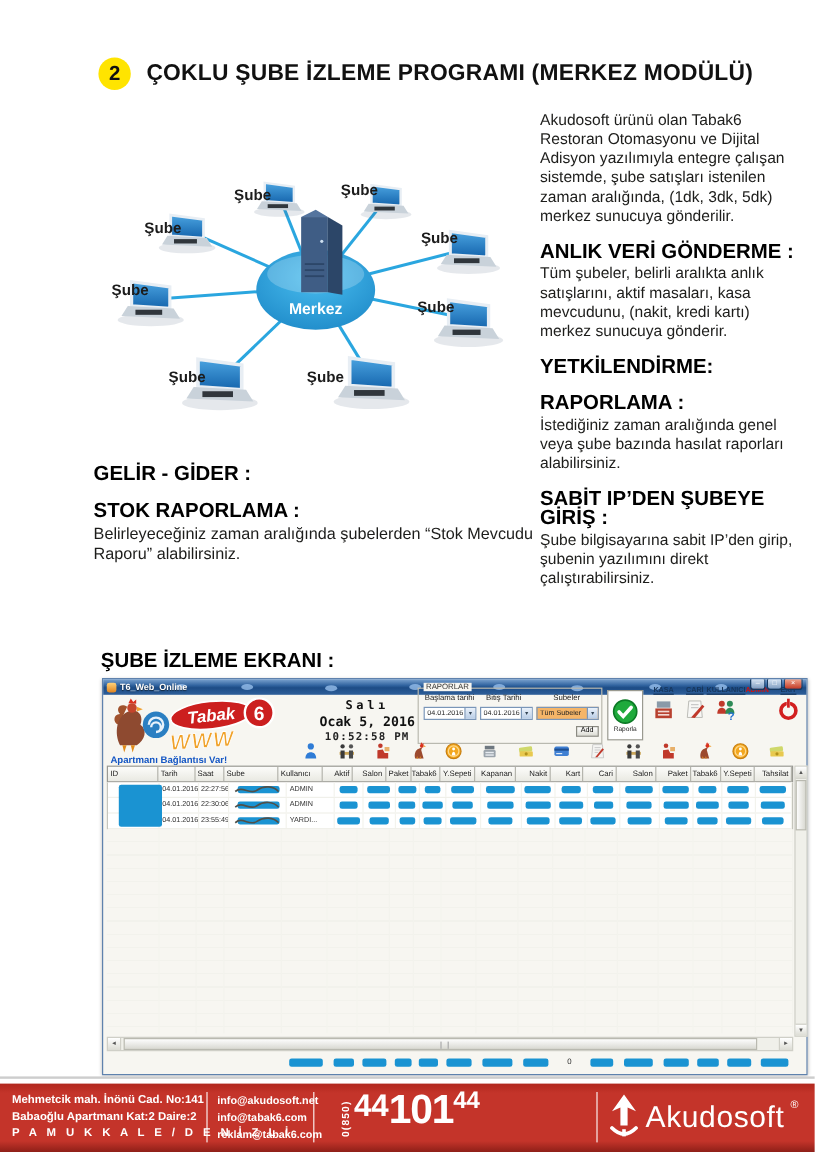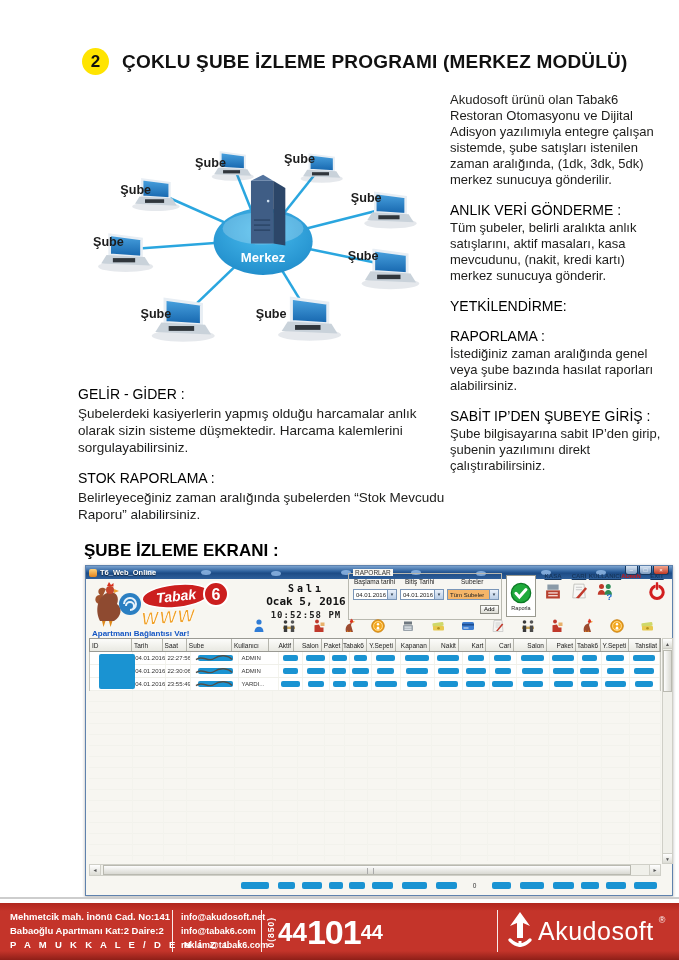--- a/index.html
+++ b/index.html
@@ -11,21 +11,21 @@
 #badge{width:27px;height:27px;border-radius:50%;background:#ffe400;color:#101010;font-weight:bold;font-size:17px;display:flex;align-items:center;justify-content:center}
 #doc-title{font-size:19px;font-weight:bold;color:#111;letter-spacing:.2px;white-space:nowrap}
 
 
 #diagram{position:absolute;left:72px;top:100px}
 .nlabel{font-size:12.5px;font-weight:600;fill:#1c1c1c;text-anchor:middle}
 #merkez-label{font-size:13px;font-weight:bold;fill:#fff;text-anchor:middle}
 
 
 .rcol{position:absolute;left:450px;top:92px;width:212px;font-size:13px;line-height:16px;color:#1d1d1b}
-.rcol h3,.lcol h3{font-size:14px;font-weight:normal;color:#000;margin:14px 0 2px}
+.rcol h3,.lcol h3{font-size:17px;font-weight:bold;color:#000;margin:14px 0 2px}
 .rcol h3:first-child{margin-top:0}
 .lcol{position:absolute;left:78px;top:386px;width:368px;font-size:13.5px;line-height:17px}
 #ekran-heading{position:absolute;left:84px;top:541px;font-size:17px;font-weight:bold;color:#000}
 
 
 #appwin{position:absolute;left:85px;top:565px;width:588px;height:331px;border:1px solid #5f82ad;background:#f7f6f1;box-shadow:0 1px 3px rgba(0,0,0,.3)}
 #titlebar{position:relative;height:13px;background:linear-gradient(#7aa2cf,#30639f 40%,#1d4c86 55%,#2e5f9a);display:flex;align-items:center;padding:0 3px}
 #titlebar .dots{position:absolute;left:60px;top:4px;width:10px;height:5px;border-radius:50%;background:rgba(150,190,235,.8);
  box-shadow:55px 0 rgba(150,190,235,.8),125px 1px rgba(150,190,235,.8),195px 0 rgba(150,190,235,.8),265px 0 rgba(150,190,235,.8),330px 1px rgba(150,190,235,.8),395px 0 rgba(150,190,235,.8),450px 0 rgba(150,190,235,.8)}
 .ticon{width:8px;height:8px;background:linear-gradient(#ffd27a,#e0841f);border-radius:2px;margin-right:3px;flex:0 0 auto}
@@ -85,21 +85,21 @@
 .ttd{display:flex;align-items:center;justify-content:center;height:100%;font-size:6.5px;color:#333}
 .ttd .blob{height:7px}
 
 
 #divider{position:absolute;left:0;top:897px;width:679px;height:2px;background:#cdcdcd}
 #footer{position:absolute;left:0;top:903px;width:679px;height:57px;background:linear-gradient(#b1271e,#c4342a 14%,#c4342a 84%,#8e1f18);color:#fff}
 #f-addr{position:absolute;left:10px;top:7px;font-size:9.5px;font-weight:bold;line-height:14px;white-space:nowrap}
 #f-addr .sp{letter-spacing:2.8px}
 .fsep{position:absolute;top:7px;width:1px;height:42px;background:rgba(255,255,255,.9)}
 #f-emails{position:absolute;left:181px;top:7px;font-size:9px;font-weight:bold;line-height:14px;white-space:nowrap}
-#f-phone{position:absolute;left:266px;top:3px;height:52px;display:flex;align-items:center}
+#f-phone{position:absolute;left:283px;top:3px;height:52px;display:flex;align-items:flex-start}
 #pprefix{writing-mode:vertical-rl;transform:rotate(180deg);font-size:8.5px;font-weight:bold;letter-spacing:1px;align-self:center;margin-right:2px}
 .pd1{font-size:26px;font-weight:bold}
 .pd2{font-size:34px;font-weight:bold;letter-spacing:-1px}
 .pd3{font-size:20px;font-weight:bold}
 #f-brand{position:absolute;left:507px;top:8px;display:flex;align-items:flex-start;gap:5px}
 #bname{font-size:25px;font-weight:400;letter-spacing:.5px;line-height:40px}
 #breg{font-size:9px;margin-top:4px}
 </style>
 </head>
 <body>
@@ -208,21 +208,20 @@
   <p>Tüm şubeler, belirli aralıkta anlık satışlarını, aktif masaları, kasa mevcudunu, (nakit, kredi kartı) merkez sunucuya gönderir.</p>
   <h3>YETKİLENDİRME:</h3>
   <h3>RAPORLAMA :</h3>
   <p>İstediğiniz zaman aralığında genel veya şube bazında hasılat raporları alabilirsiniz.</p>
   <h3>SABİT IP’DEN ŞUBEYE GİRİŞ :</h3>
   <p>Şube bilgisayarına sabit IP’den girip, şubenin yazılımını direkt çalıştırabilirsiniz.</p>
 </div>
 
 <div class="lcol">
   <h3 style="margin-top:0">GELİR - GİDER :</h3>
-  <p>Şubelerdeki kasiyerlerin yapmış olduğu harcamalar anlık olarak sizin sisteme düşmektedir. Harcama kalemlerini sorgulayabilirsiniz.</p>
   <h3>STOK RAPORLAMA :</h3>
   <p>Belirleyeceğiniz zaman aralığında şubelerden “Stok Mevcudu Raporu” alabilirsiniz.</p>
 </div>
 
 <div id="ekran-heading">ŞUBE İZLEME EKRANI :</div>
 
 <div id="appwin">
   <div id="titlebar">
     <span class="dots"></span>
     <span class="ticon"></span>

